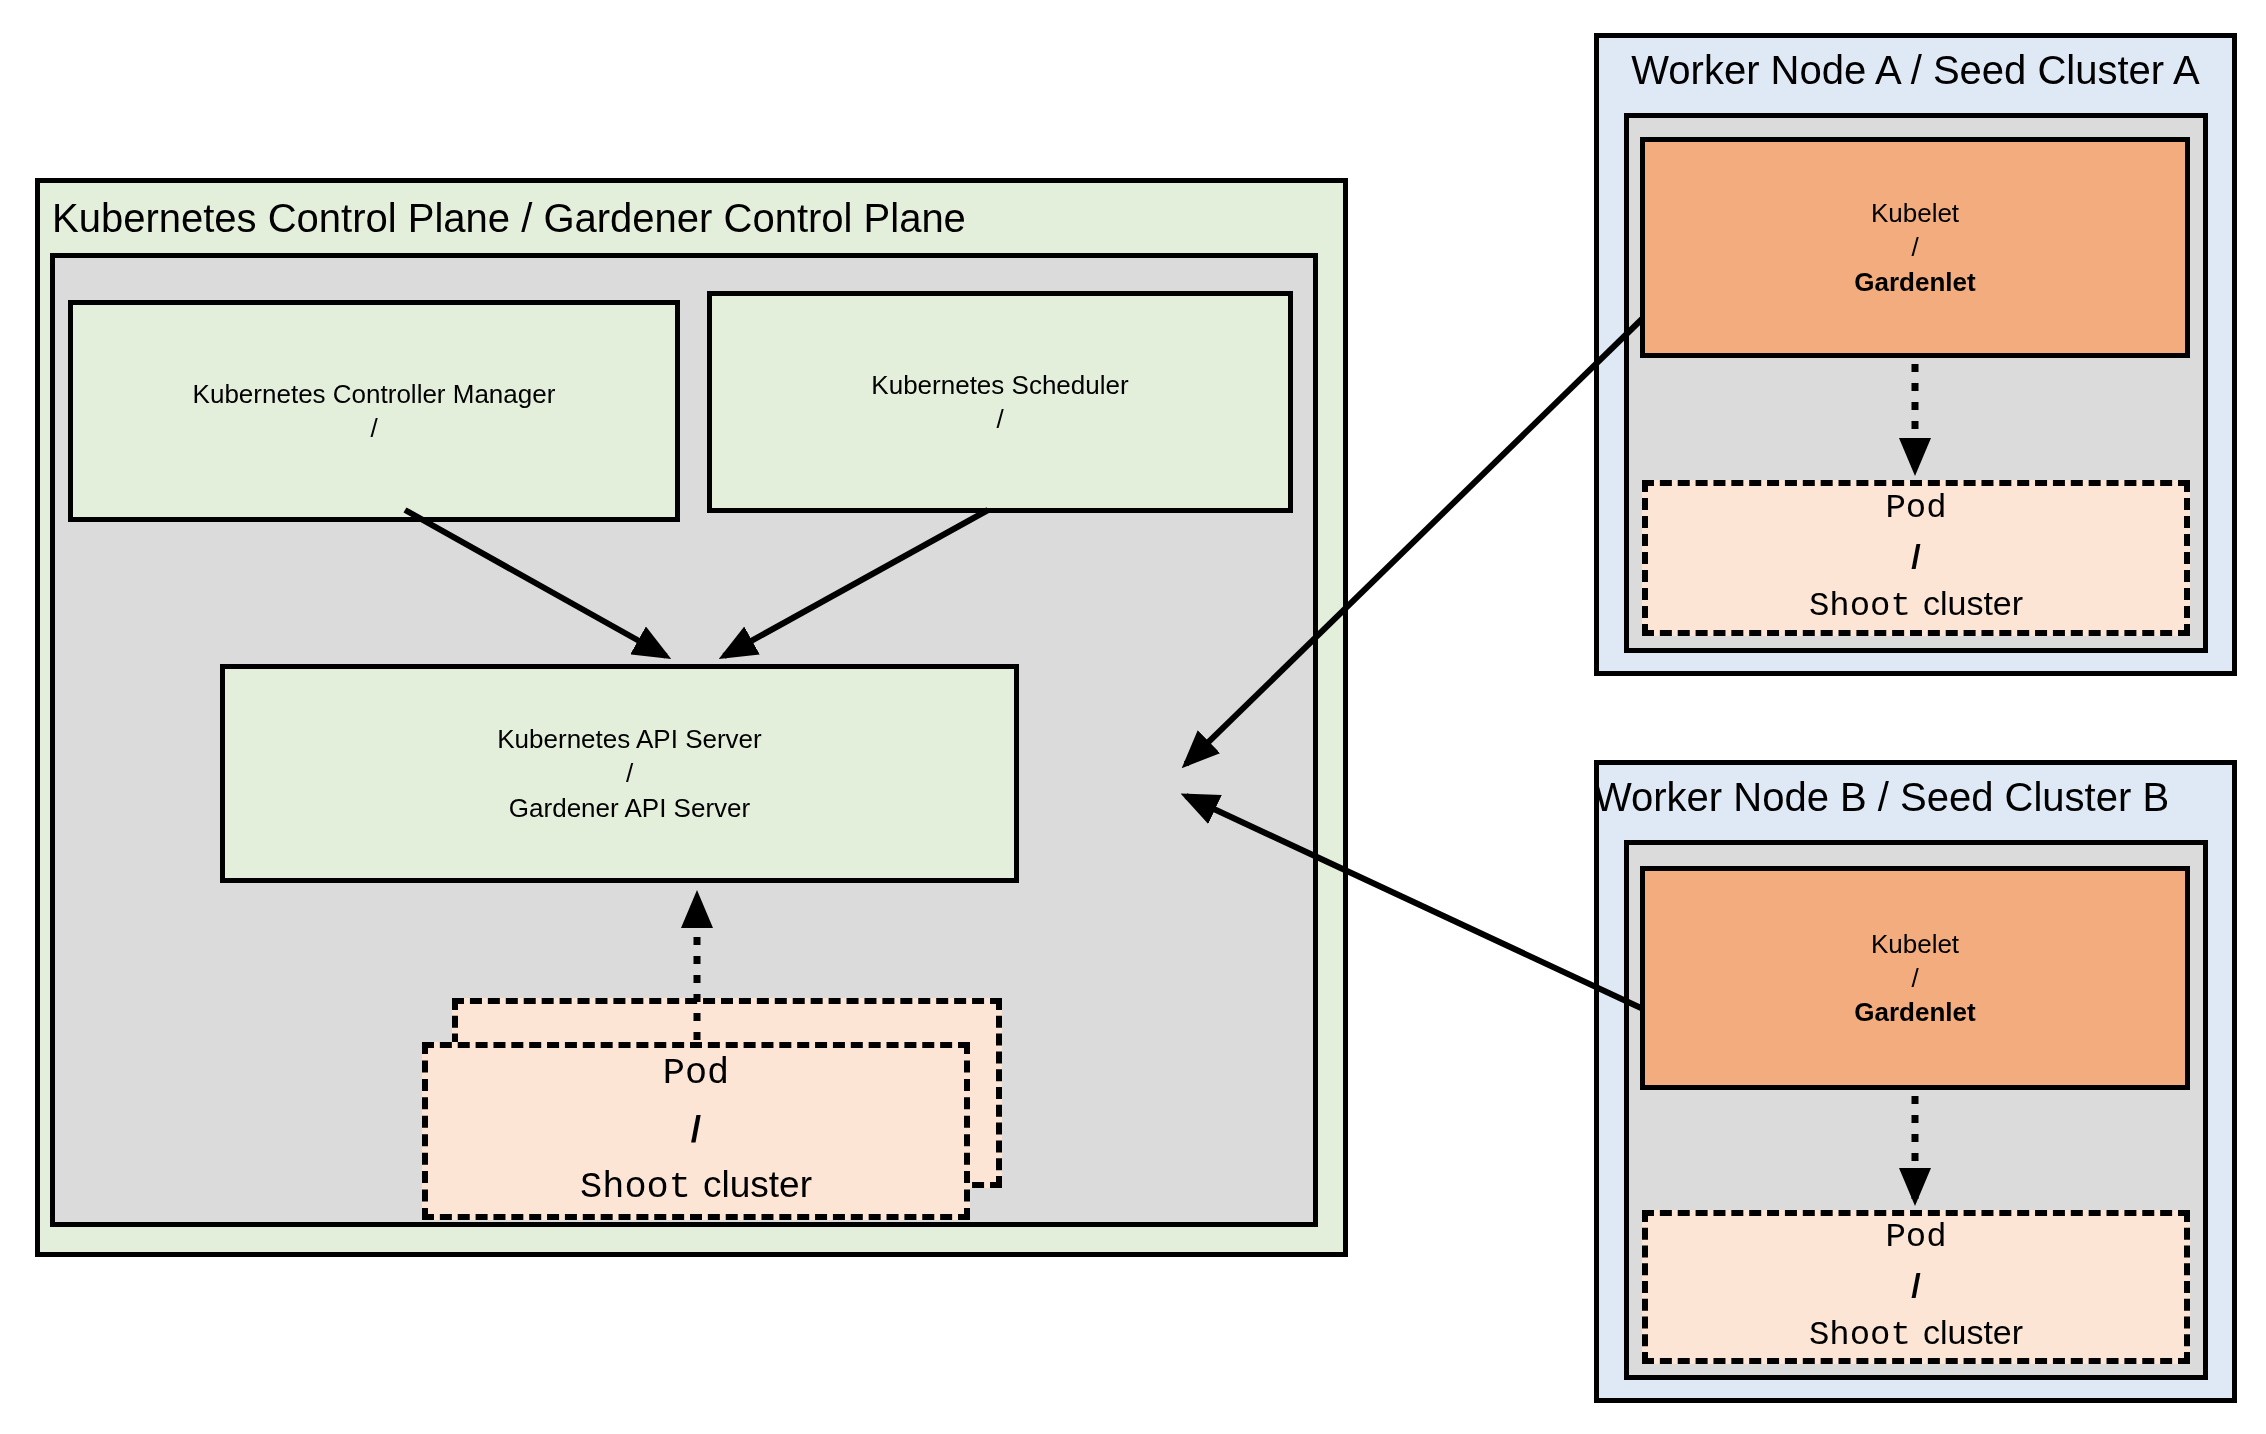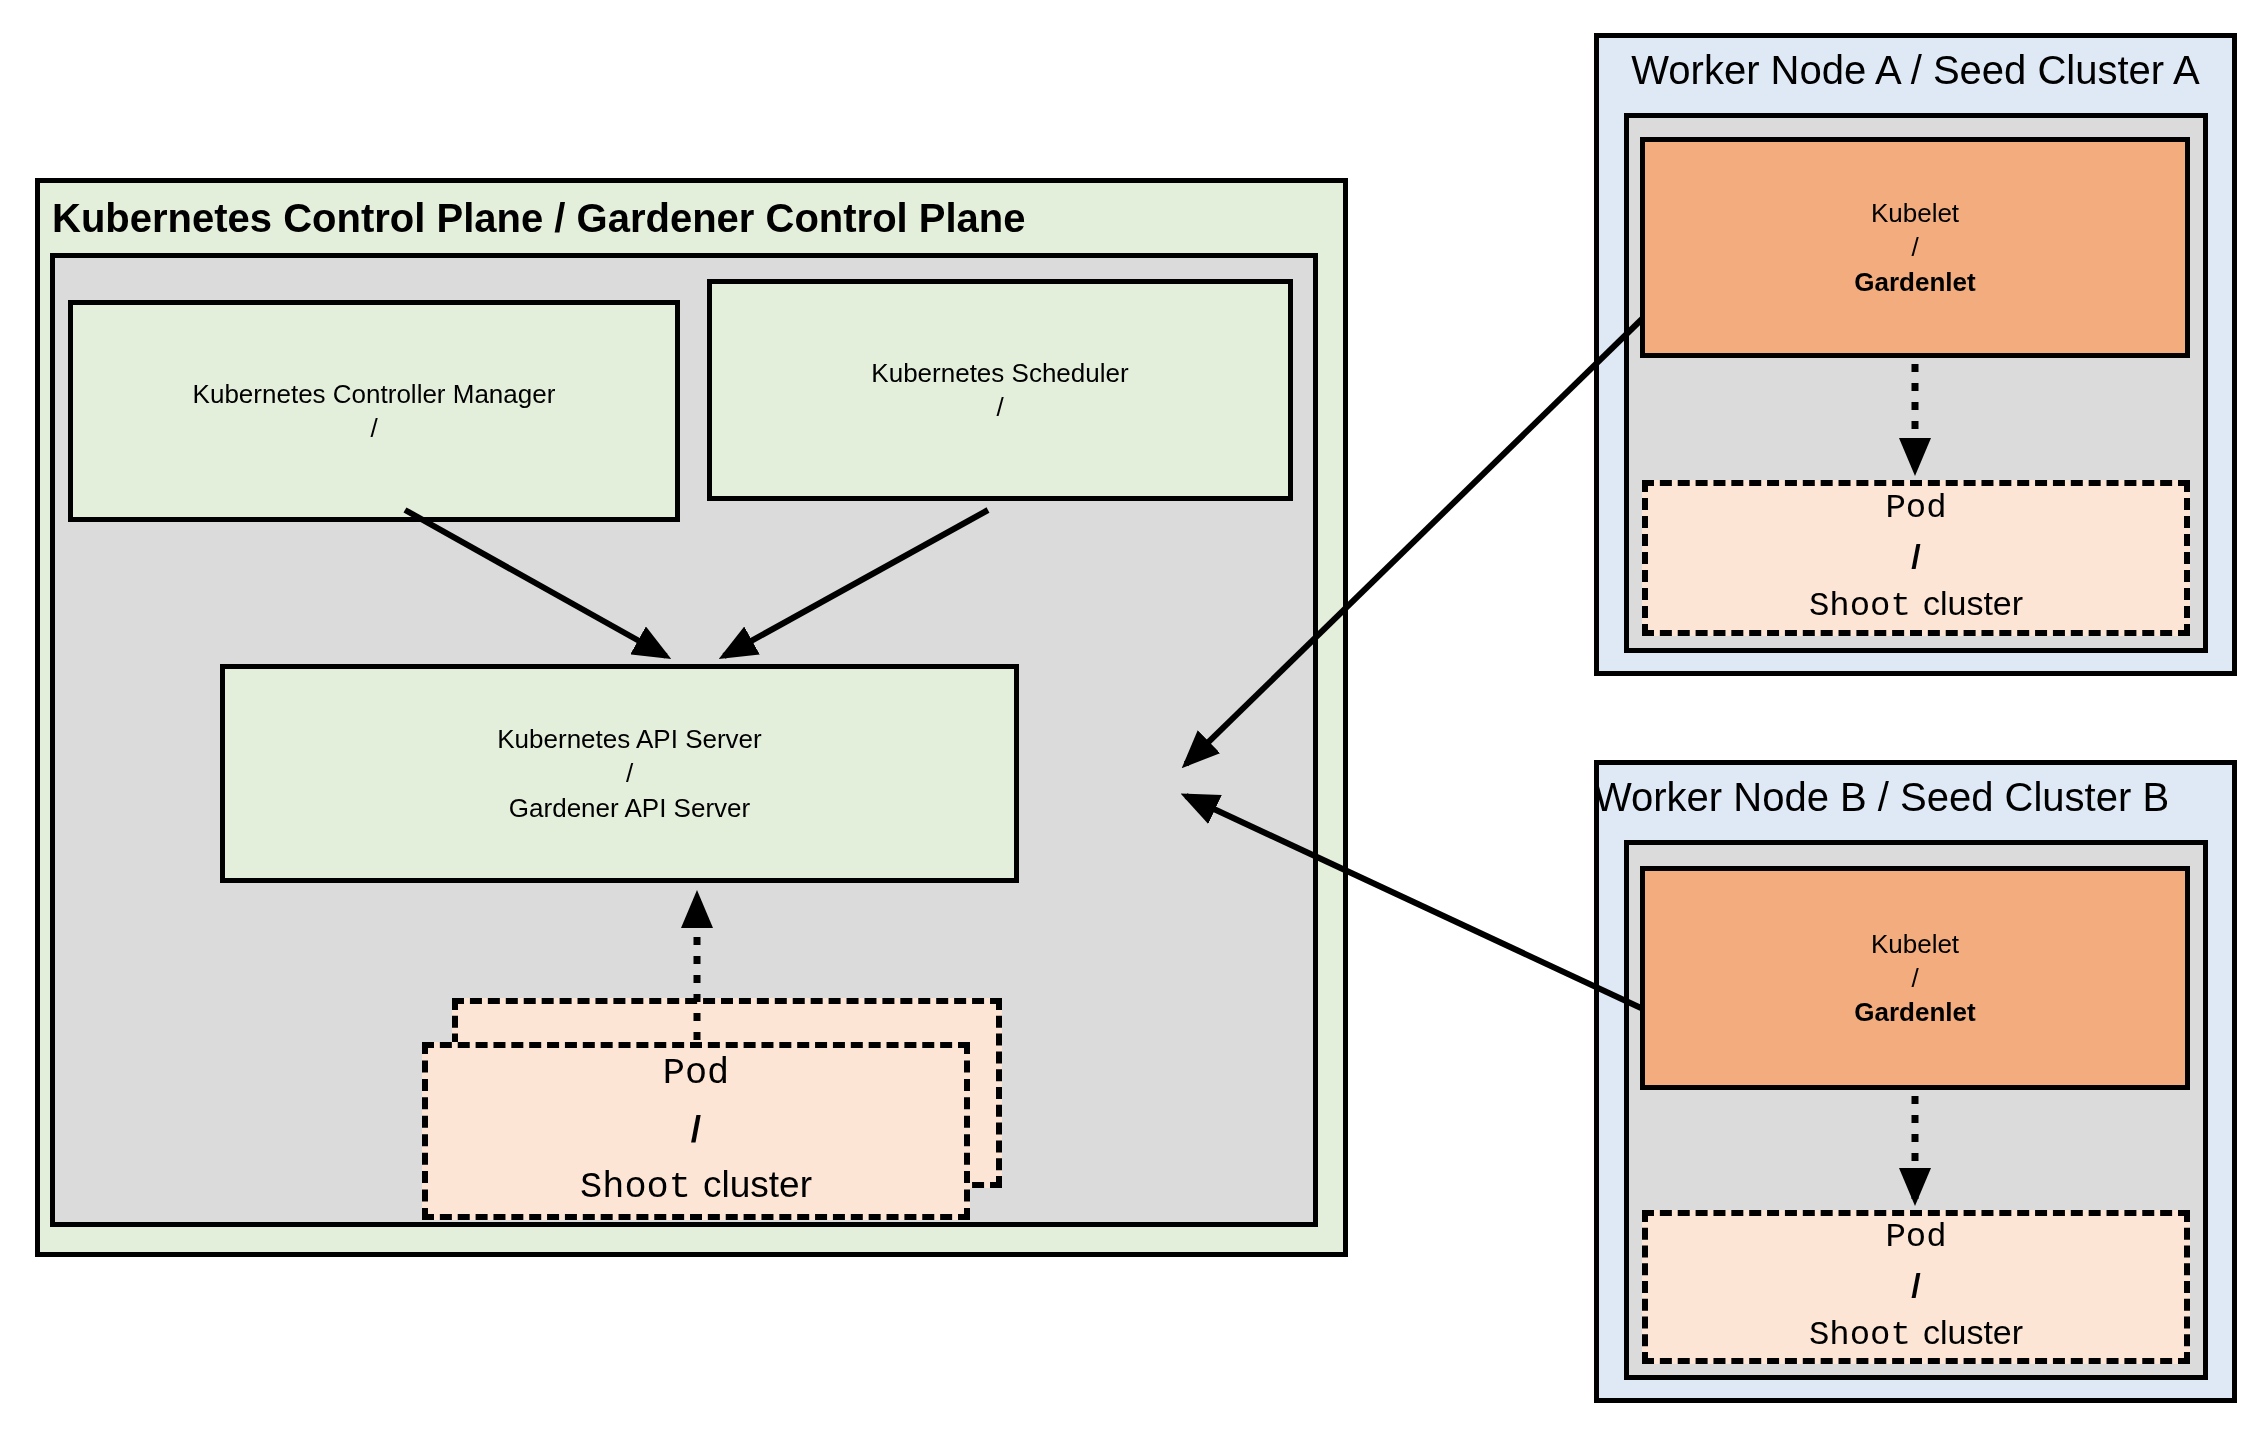--- a/index.html
+++ b/index.html
@@ -31,30 +31,30 @@
   }
   .center-title{width:100%; text-align:center;}
   svg.overlay{position:absolute; left:0; top:0; pointer-events:none;}
 </style>
 </head>
 <body>
 
 <div class="canvas">
 
   <div class="box green" style="left:35px; top:178px; width:1313px; height:1079px;"></div>
-  <div class="panel-title" style="left:52px; top:196px;font-weight:bold;">Kubernetes Control Plane / Gardener Control Plane</div>
+  <div class="panel-title" style="left:52px; top:196px;">Kubernetes Control Plane / Gardener Control Plane</div>
 
   <div class="box gray" style="left:50px; top:253px; width:1268px; height:974px;"></div>
 
   <div class="box green label" style="left:68px; top:300px; width:612px; height:222px;">
     <div>Kubernetes Controller Manager</div>
     <div>/</div>
   </div>
 
-  <div class="box green label" style="left:707px; top:279px; width:586px; height:222px;">
+  <div class="box green label" style="left:707px; top:291px; width:586px; height:222px;">
     <div>Kubernetes Scheduler</div>
     <div>/</div>
   </div>
 
   <div class="box green label" style="left:220px; top:664px; width:799px; height:219px;padding-left:20px;">
     <div>Kubernetes API Server</div>
     <div>/</div>
     <div>Gardener API Server</div>
   </div>
 

